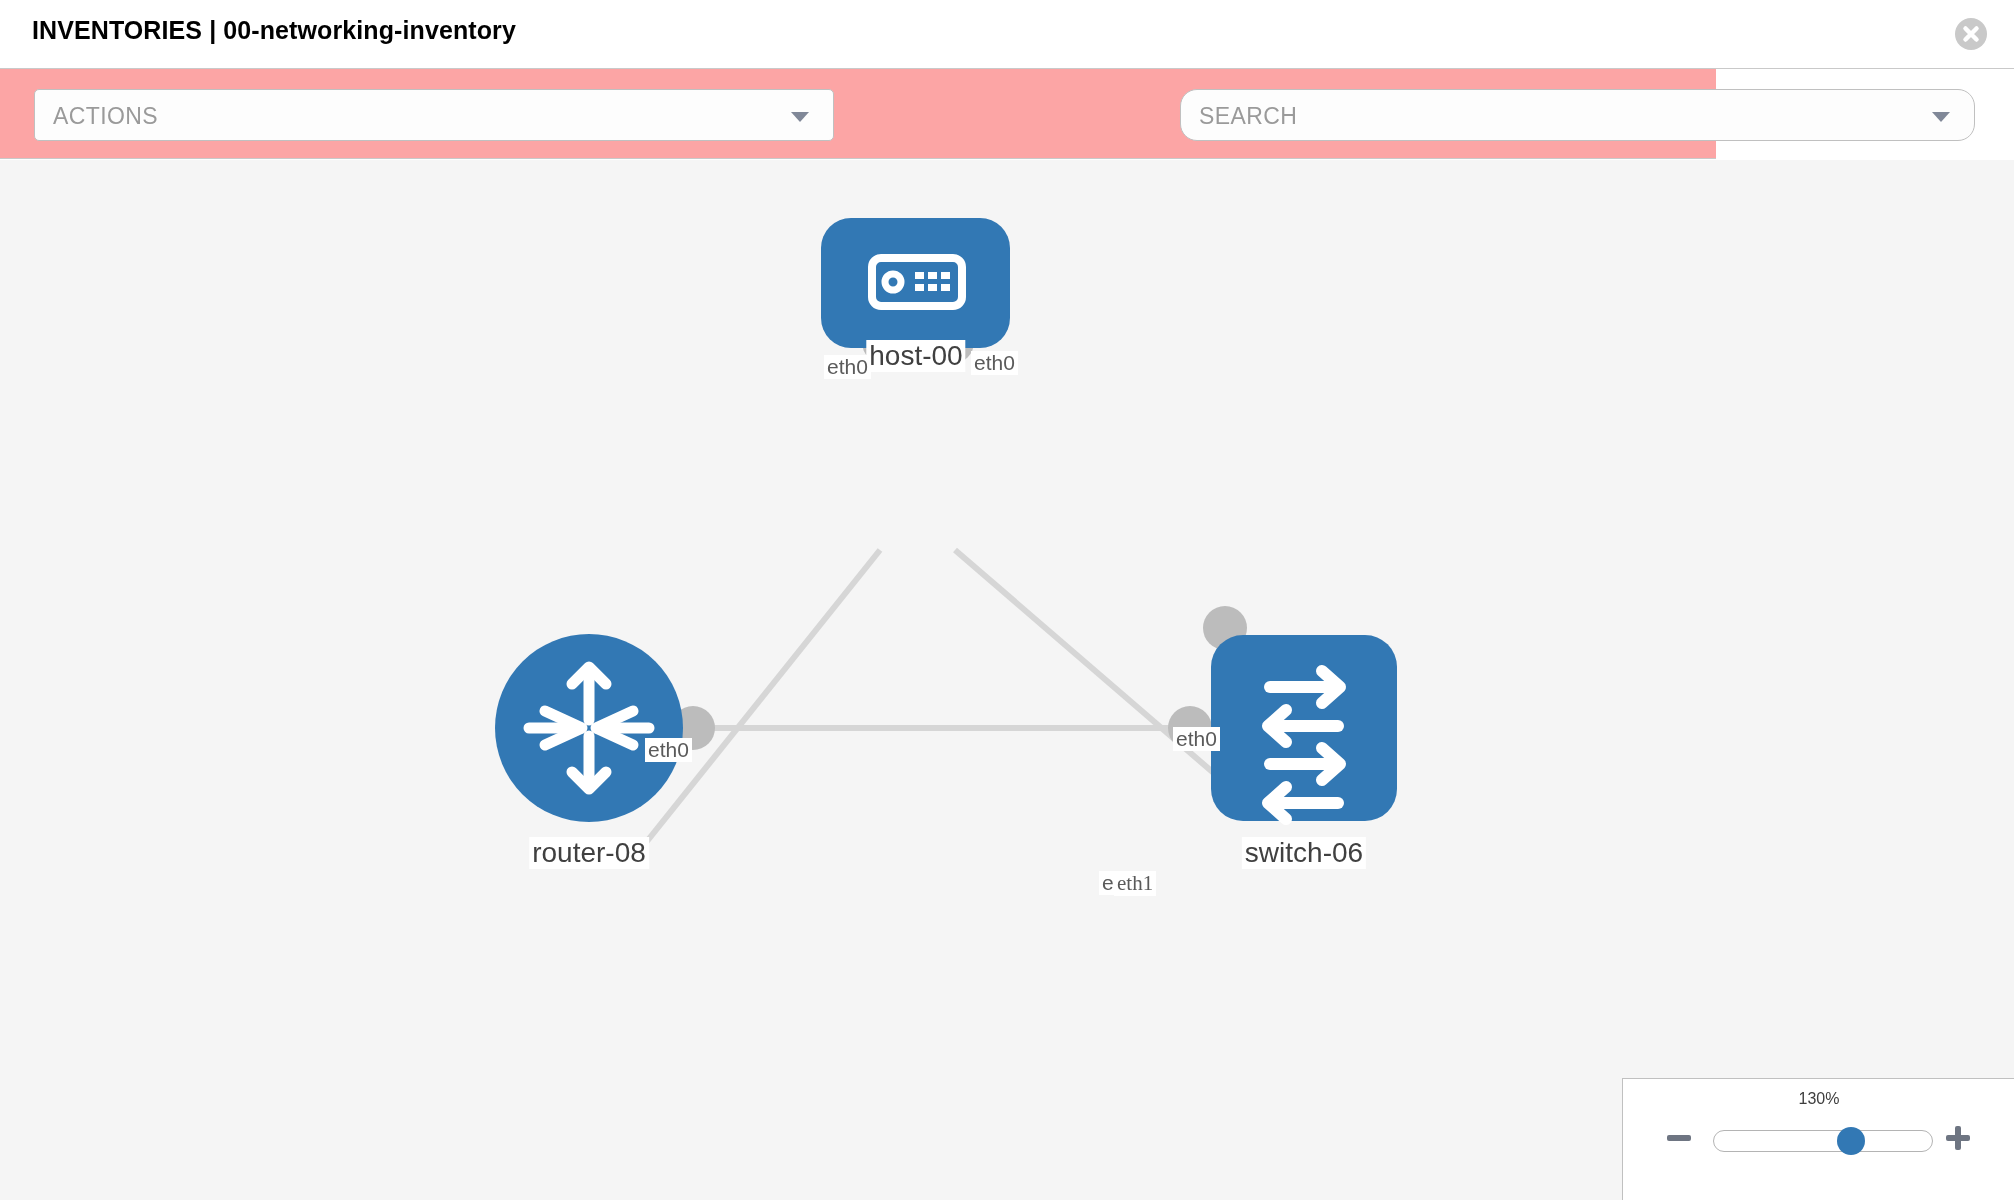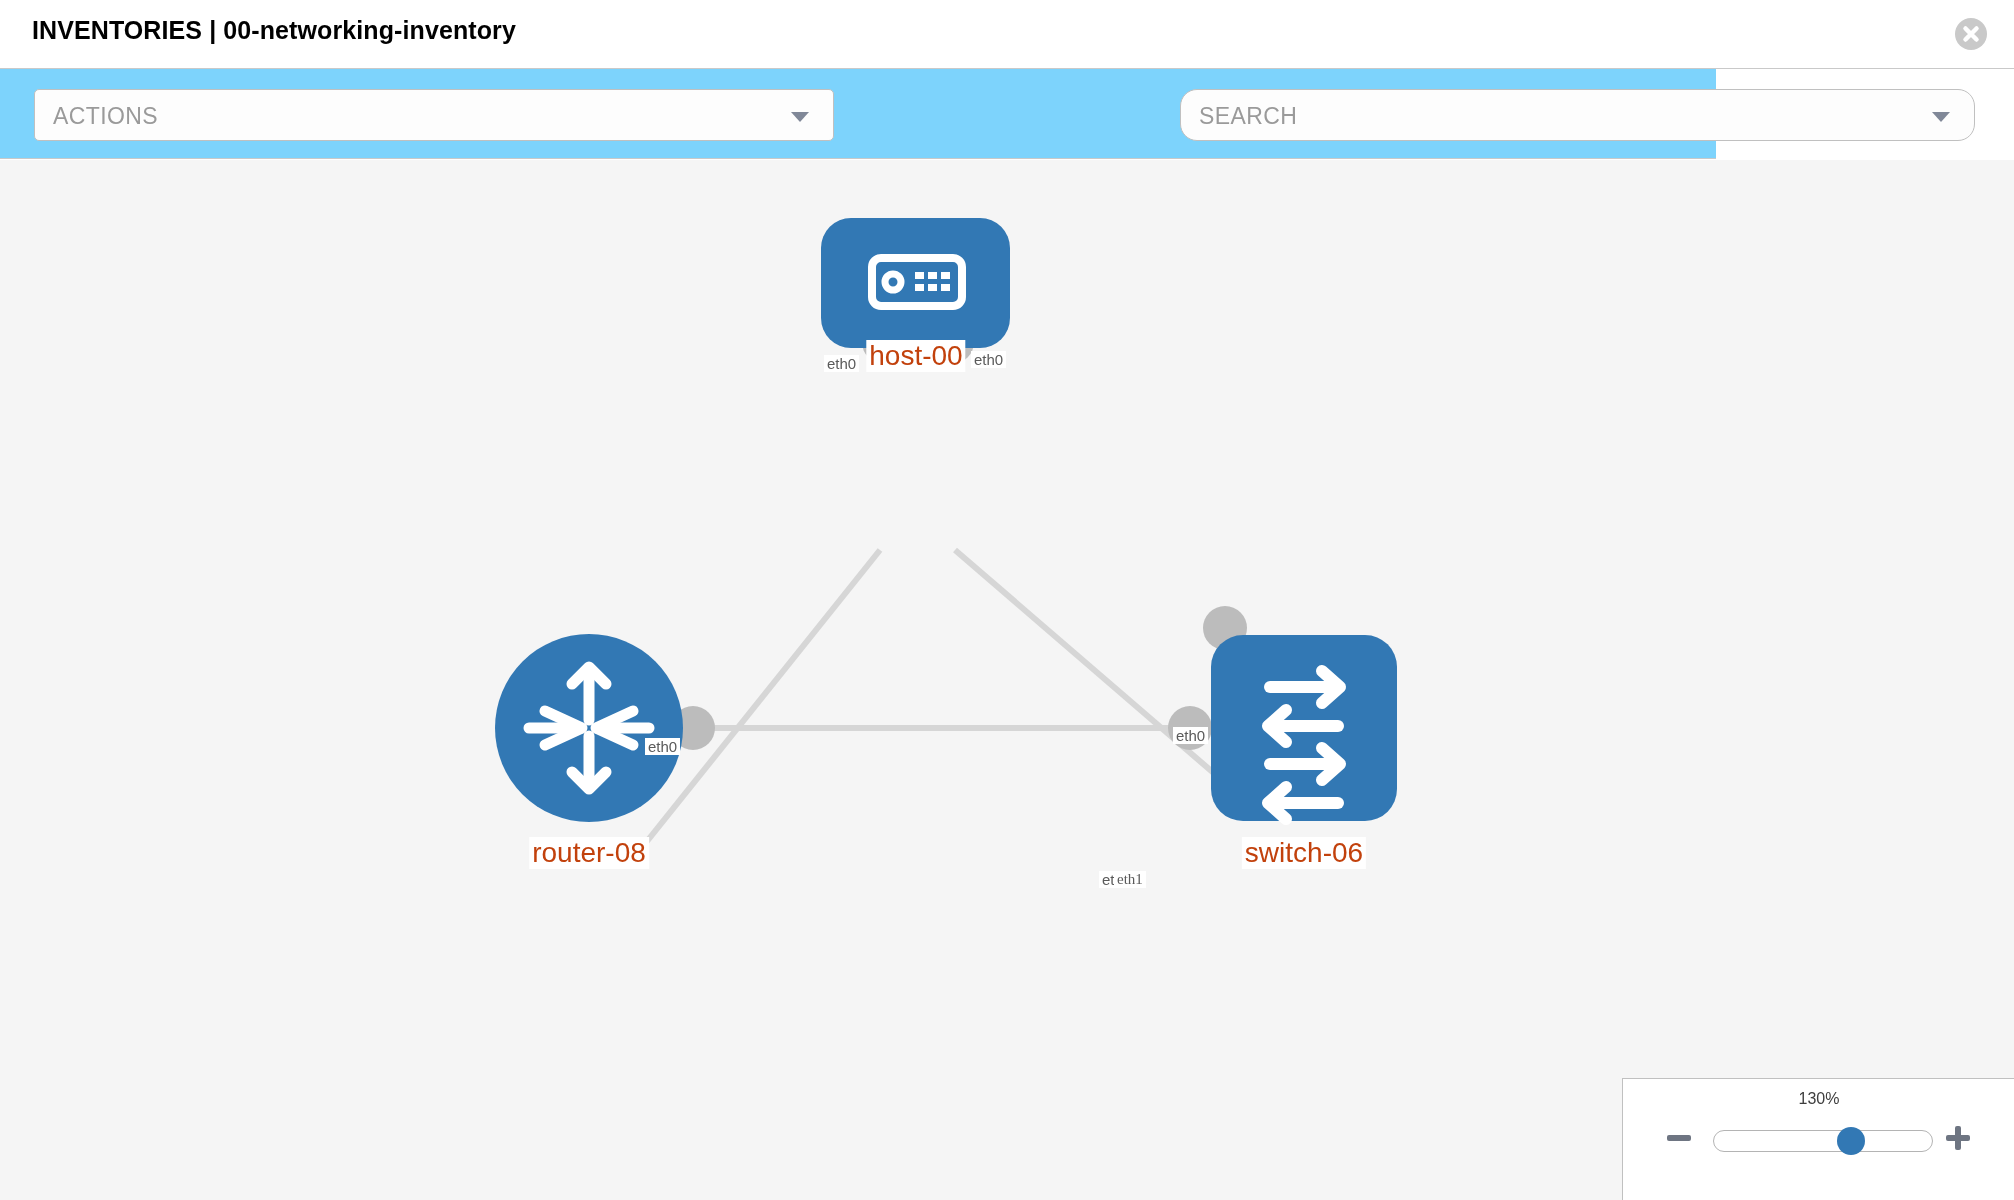--- a/index.html
+++ b/index.html
@@ -43,21 +43,21 @@
     height: 34px;
     cursor: pointer;
   }
 
   
   .toolbar {
     position: absolute;
     left: 0; top: 69px;
     width: 1716px;
     height: 90px;
-    background: #7dd3fc;
+    background: #fca5a5;
     border-bottom: 1px solid #c9c9c9;
     box-sizing: border-box;
   }
   .actions-select {
     position: absolute;
     left: 34px;
     top: 20px;
     width: 800px;
     height: 52px;
     background: #fdfdfd;
@@ -125,29 +125,29 @@
     position: absolute;
     left: 0; top: 0;
     width: 2014px;
     height: 1040px;
   }
 
   
   .node-label {
     position: absolute;
     font-size: 28px;
-    color: #c2410c;
+    color: #404040;
     background: #ffffff;
     padding: 0 3px;
     white-space: nowrap;
     transform: translateX(-50%);
   }
   .if-label {
     position: absolute;
-    font-size: 15px;
+    font-size: 21px;
     color: #5a5a5a;
     background: #ffffff;
     padding: 0 3px;
     white-space: nowrap;
   }
 
   
   .zoom-panel {
     position: absolute;
     left: 1622px;

